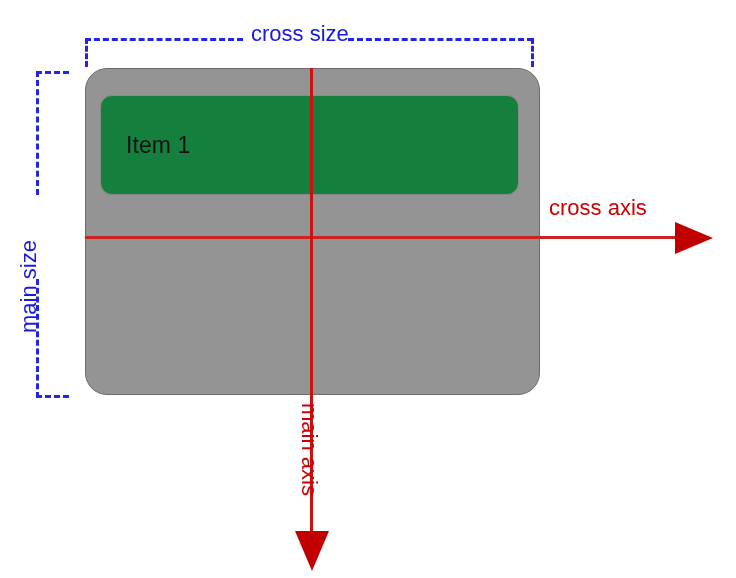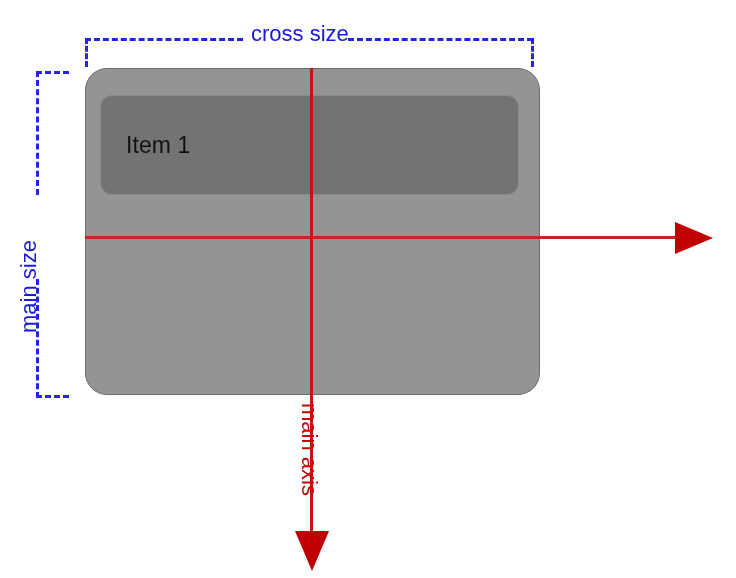--- a/index.html
+++ b/index.html
@@ -35,21 +35,21 @@
     box-sizing: border-box;
     background: #949494;
     border: 1px solid #6d6d6d;
     border-radius: 22px;
     padding: 0;
   }
 
   .flex-item {
     position: absolute;
     box-sizing: border-box;
-    background: #737373;
+    background: #15803d;
     border: 1px solid #8a8a8a;
     border-radius: 12px;
     display: flex;
     align-items: center;
     justify-content: flex-start;
   }
 
   .flex-item .item-label {
     font-size: 23px;
     color: #111111;
@@ -194,18 +194,19 @@
   <div class="dim-label" id="main-size-label">main size</div>
 
   <div class="flex-container">
     <div class="flex-item" id="item-1">
       <span class="item-label">Item 1</span>
     </div>
   </div>
 
   <div class="axis-line-h"></div>
   <div class="arrowhead-right"></div>
+  <div class="axis-label" id="cross-axis-label">cross axis</div>
 
   <div class="axis-line-v"></div>
   <div class="arrowhead-down"></div>
   <div class="axis-label" id="main-axis-label">main axis</div>
 
 </div>
 
 </body></html>

